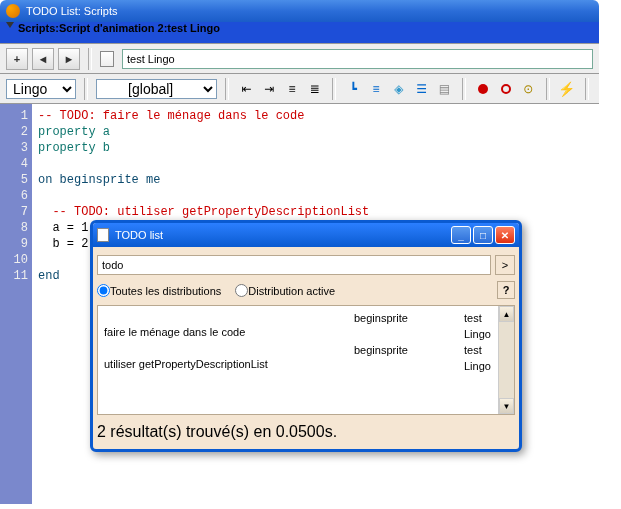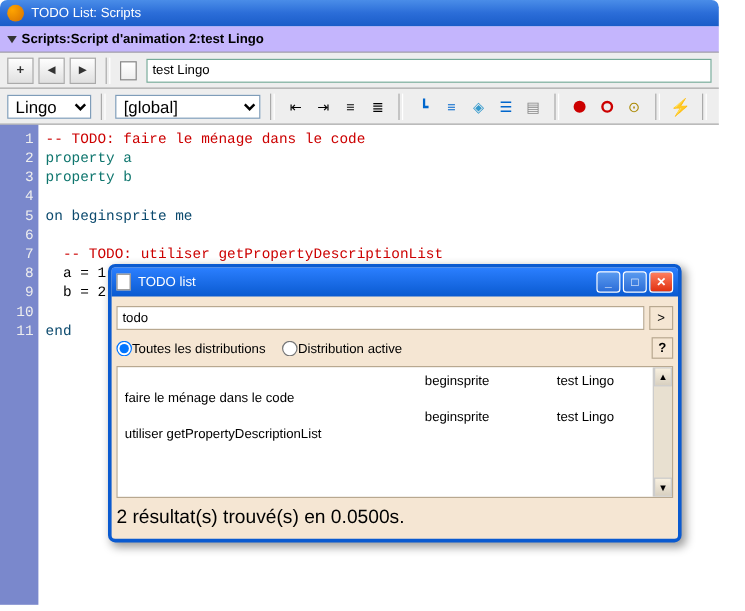--- a/index.html
+++ b/index.html
@@ -6,50 +6,50 @@
 body { font-family: Tahoma, Arial, sans-serif; font-size: 11px; background: #fff; width: 621px; height: 509px; overflow: hidden; position: relative; }
 
 
 .main-window { position: absolute; top: 0; left: 0; right: 22px; bottom: 0; }
 
 
 .title-bar { background: linear-gradient(to bottom, #4a8de8 0%, #2b6dd8 50%, #1a5cc8 100%); color: #fff; height: 22px; display: flex; align-items: center; padding: 0 6px; font-size: 11px; border-radius: 6px 6px 0 0; }
 .title-bar .icon-orb { width: 14px; height: 14px; background: radial-gradient(circle at 30% 30%, #ffa500, #d67000); border-radius: 50%; margin-right: 6px; }
 
 
-.breadcrumb-bar { background: #c4b5fd; border-bottom: 1px solid #999; height: 22px; display: flex; align-items: center; padding: 0 6px; gap: 4px; }
+.breadcrumb-bar { background: #1d4ed8; border-bottom: 1px solid #999; height: 22px; display: flex; padding: 0 6px; gap: 4px; }
 .triangle-down { display: inline-block; width: 0; height: 0; border-left: 4px solid transparent; border-right: 4px solid transparent; border-top: 6px solid #333; }
 
 
 .toolbar1 { background: #eee; border-bottom: 1px solid #999; height: 30px; display: flex; align-items: center; padding: 0 6px; gap: 4px; }
 .tb-btn { width: 22px; height: 22px; border: 1px solid #aaa; background: linear-gradient(#fefefe,#e0e0e0); display: flex; align-items: center; justify-content: center; font-weight: bold; color: #333; cursor: pointer; }
 .tb-sep { width: 4px; height: 22px; border-left: 1px solid #aaa; border-right: 1px solid #fff; margin: 0 4px; }
 .script-name-input { flex: 1; height: 20px; border: 1px solid #7a9; background: #fff; padding: 0 4px; font-size: 11px; }
 .doc-icon { display: inline-block; width: 14px; height: 16px; background: linear-gradient(#fff,#eee); border: 1px solid #888; margin-right: 4px; position: relative; }
 
 
 .toolbar2 { background: #eee; border-bottom: 1px solid #999; height: 30px; display: flex; align-items: center; padding: 0 6px; gap: 4px; }
 .dropdown { height: 20px; border: 1px solid #7f9db9; background: #fff; font-size: 14px; padding: 0 2px; }
 .dropdown.lang { width: 75px; }
-.dropdown.scope { width: 130px; }
+.dropdown.scope { width: 130px; text-align: center; }
 .tool-icon { width: 20px; height: 20px; border: 1px solid transparent; display: flex; align-items: center; justify-content: center; font-size: 12px; cursor: pointer; }
 .dot-red { width: 10px; height: 10px; background: #c00; border-radius: 50%; }
 .dot-red-outline { width: 10px; height: 10px; border: 2px solid #c00; border-radius: 50%; }
 .bolt { color: #888; font-size: 14px; }
 
 
 .editor { display: flex; background: #fff; height: 400px; }
 .gutter { width: 32px; background: #7a88cc; color: #eee; font-family: 'Courier New', monospace; font-size: 12px; text-align: right; padding: 4px 4px 0 0; line-height: 16px; }
 .code { flex: 1; font-family: 'Courier New', monospace; font-size: 12px; padding: 4px 6px 0 6px; line-height: 16px; white-space: pre; }
 .c-comment { color: #c00; }
 .c-keyword { color: #0c4a6e; }
 .c-prop { color: #0f766e; }
 
 
-.dialog { position: absolute; left: 90px; top: 220px; width: 478px; height: 232px; border: 3px solid #0a5ad0; border-radius: 6px; background: #f5e6d3; box-shadow: 3px 3px 8px rgba(0,0,0,0.4); display: flex; flex-direction: column; }
+.dialog { position: absolute; left: 90px; top: 220px; width: 432px; height: 232px; border: 3px solid #0a5ad0; border-radius: 6px; background: #f5e6d3; box-shadow: 3px 3px 8px rgba(0,0,0,0.4); display: flex; flex-direction: column; }
 .dialog-title { background: linear-gradient(to bottom, #2b7fff 0%, #0a5ad0 100%); color: #fff; height: 24px; display: flex; align-items: center; padding: 0 4px; border-radius: 3px 3px 0 0; }
 .dialog-title .doc-sm { width: 12px; height: 14px; background: #fff; border: 1px solid #888; margin-right: 6px; }
 .win-btns { margin-left: auto; display: flex; gap: 2px; }
 .win-btn { width: 20px; height: 18px; border: 1px solid #fff; border-radius: 3px; display: flex; align-items: center; justify-content: center; font-size: 10px; font-weight: bold; cursor: pointer; }
 .win-min { background: linear-gradient(#5a9aef,#2b6dd8); color: #fff; }
 .win-max { background: linear-gradient(#5a9aef,#2b6dd8); color: #fff; }
 .win-close { background: linear-gradient(#ff8060,#e03010); color: #fff; }
 
 .dialog-body { padding: 8px 4px; flex: 1; display: flex; flex-direction: column; gap: 6px; }
 .search-row { display: flex; gap: 4px; }

